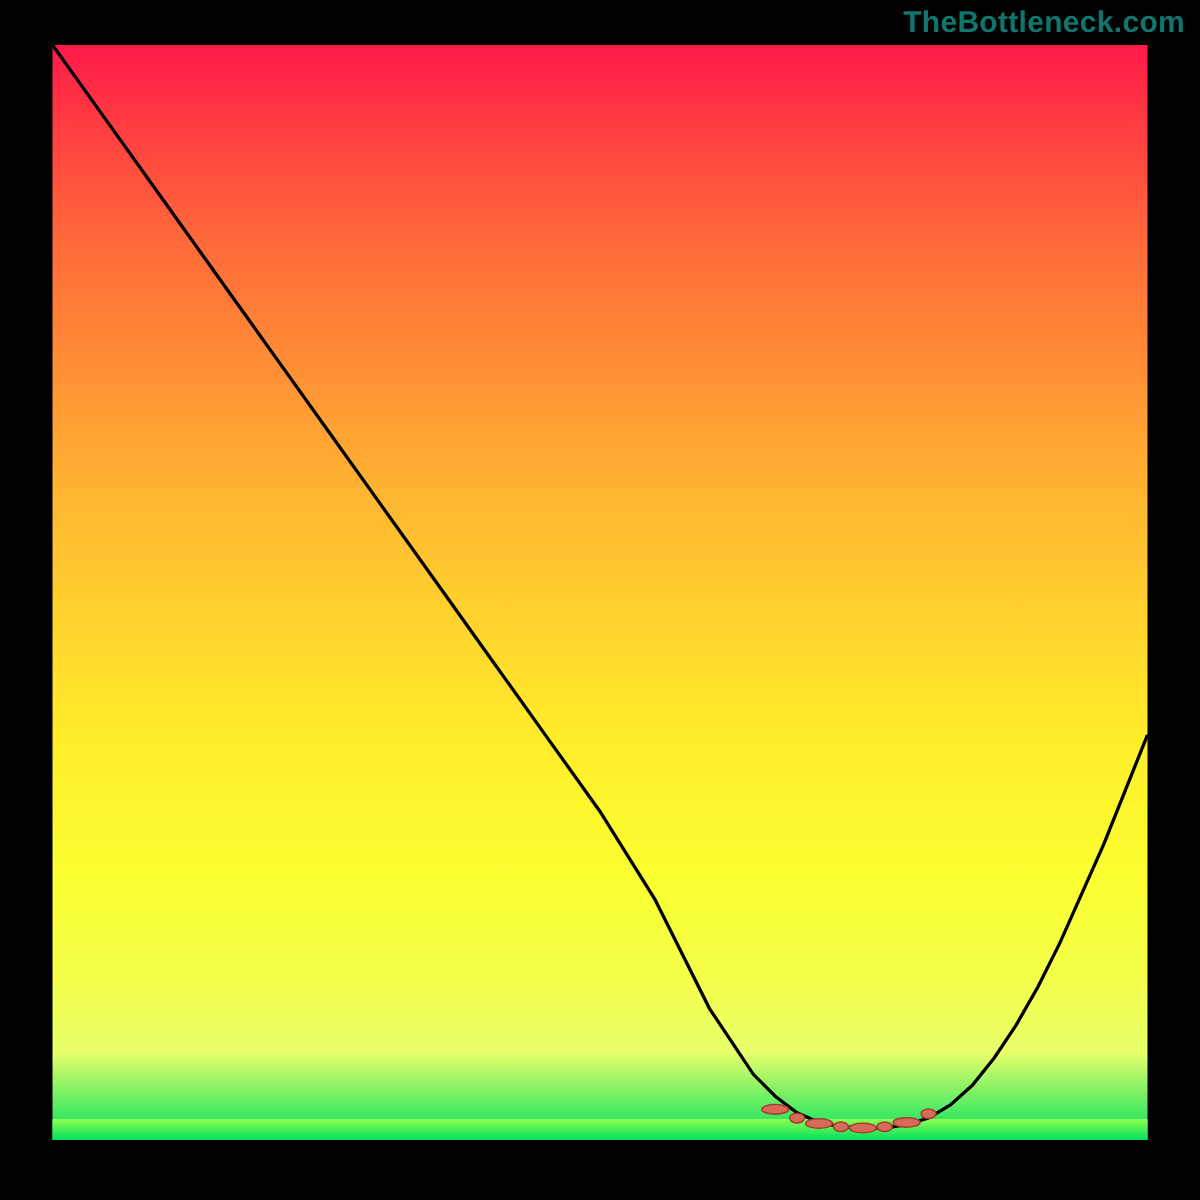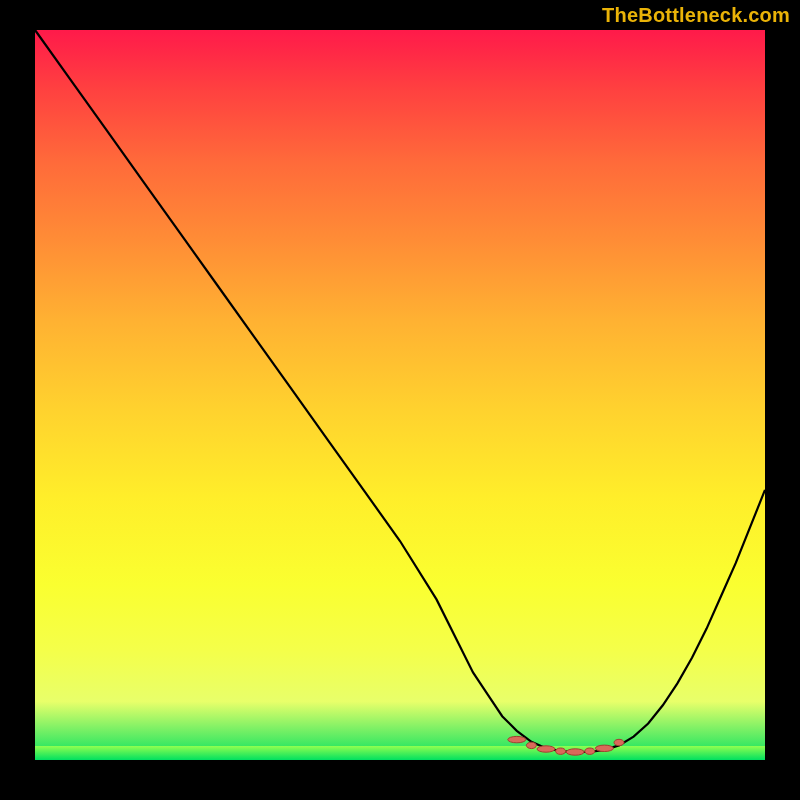--- a/index.html
+++ b/index.html
@@ -14,21 +14,21 @@
   .frame {
     position: relative;
     width: 800px;
     height: 800px;
     background: #000;
   }
   .watermark {
     position: absolute;
     top: 4px;
     right: 10px;
-    color: #eab308;
+    color: #0f766e;
     font-size: 20px;
     font-weight: 600;
     letter-spacing: 0.2px;
   }
   .plot-area {
     position: absolute;
     left: 35px;
     top: 30px;
     width: 730px;
     height: 730px;

